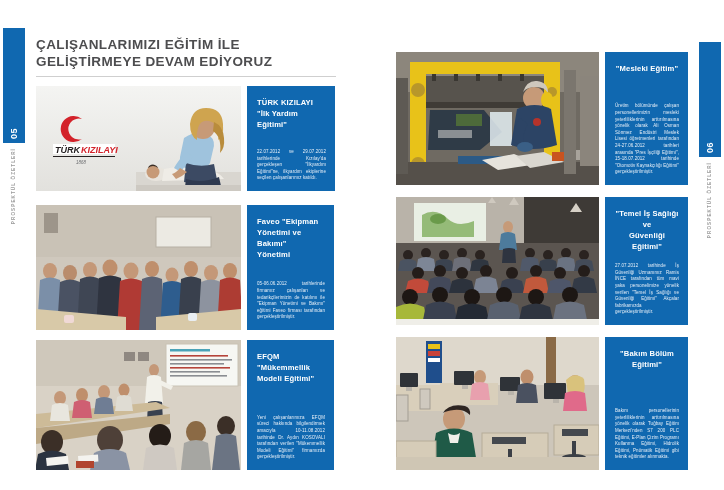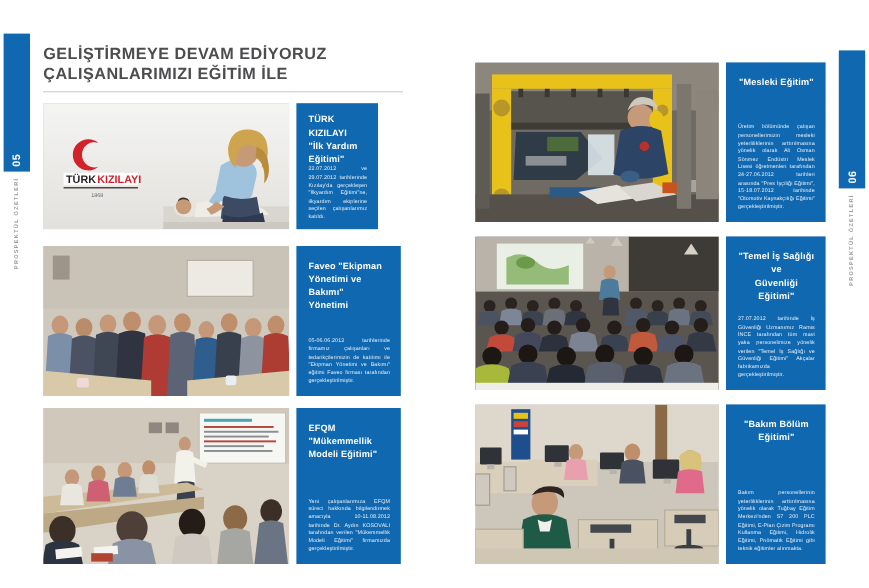--- a/index.html
+++ b/index.html
@@ -115,26 +115,26 @@
     <span class="num">05</span>
   </div>
   <div id="vtext-left" class="side-vtext">PROSPEKTÜL ÖZETLERİ</div>
 
   <div id="tab-right" class="side-tab">
     <span class="num">06</span>
   </div>
   <div id="vtext-right" class="side-vtext">PROSPEKTÜL ÖZETLERİ</div>
 
   <div id="headline">
+    <div class="line">ÇALIŞANLARIMIZI EĞİTİM İLE</div>
     <div class="line">GELİŞTİRMEYE DEVAM EDİYORUZ</div>
-    <div class="line">ÇALIŞANLARIMIZI EĞİTİM İLE</div>
   </div>
   <div id="rule"></div>
 
-  <div class="photo" style="left:36px; top:86px; width:205px; height:105px;">
+  <div class="photo" style="left:36px; top:86px; width:205px; height:105px;font-style:italic;">
     <svg viewBox="0 0 205 105" preserveAspectRatio="none">
       <defs>
         <linearGradient id="bgWhite" x1="0" y1="0" x2="0" y2="1">
           <stop offset="0" stop-color="#f4f4f2"></stop>
             <stop offset="1" stop-color="#e2e1dd"></stop>
         </linearGradient>
       </defs>
       <rect width="205" height="105" fill="url(#bgWhite)"></rect>
 
       <path d="M46 33 a13 13 0 1 0 0 20 a10.5 10.5 0 1 1 0 -20 z" fill="#d3222a"></path>
@@ -156,21 +156,21 @@
       <path d="M150 93 q16 5 33 -2 l2 9 q-18 7 -36 1 z" fill="#2f3a50"></path>
       <path d="M151 66 q-8 7 -13 16 l7 4 q6 -10 12 -15 z" fill="#9fc3dd"></path>
       <path d="M144 82 q-4 5 -8 6 l4 5 q7 -3 11 -7 z" fill="#c79a77"></path>
       <circle cx="167" cy="41" r="12" fill="#c79a77"></circle>
       <path d="M154 38 q2 -16 16 -16 q16 0 17 16 q1 12 -5 16 q3 -14 -6 -18 q-11 -4 -14 6 q-2 6 -1 12 q-7 -4 -7 -16z" fill="#cfa44f"></path>
       <path d="M178 36 q9 4 10 16 q1 10 -4 15 q2 -16 -7 -22z" fill="#b98c3c"></path>
       <rect x="100" y="99" width="105" height="6" fill="#cdc9c2"></rect>
     </svg>
   </div>
 
-  <div class="cap" style="left:247px; top:86px; width:68px; height:105px;justify-content:center;">
+  <div class="cap" style="left:247px; top:86px; width:88px; height:105px;justify-content:center;">
     <div class="ttl">TÜRK KIZILAYI</div>
     <div class="ttl">"İlk Yardım Eğitimi"</div>
     <div class="body just">22.07.2012 ve 29.07.2012 tarihlerinde Kızılay'da gerçekleşen "İlkyardım Eğitimi"ne, ilkyardım ekiplerine seçilen çalışanlarımız katıldı.</div>
   </div>
 
   <div class="photo" style="left:36px; top:205px; width:205px; height:125px;">
     <svg viewBox="0 0 205 125" preserveAspectRatio="none">
       <rect width="205" height="125" fill="#cfc8bd"></rect>
       <rect y="0" width="205" height="52" fill="#c9c2b6"></rect>
       <rect x="120" y="12" width="55" height="30" fill="#eceae3" stroke="#b7b0a4"></rect>

